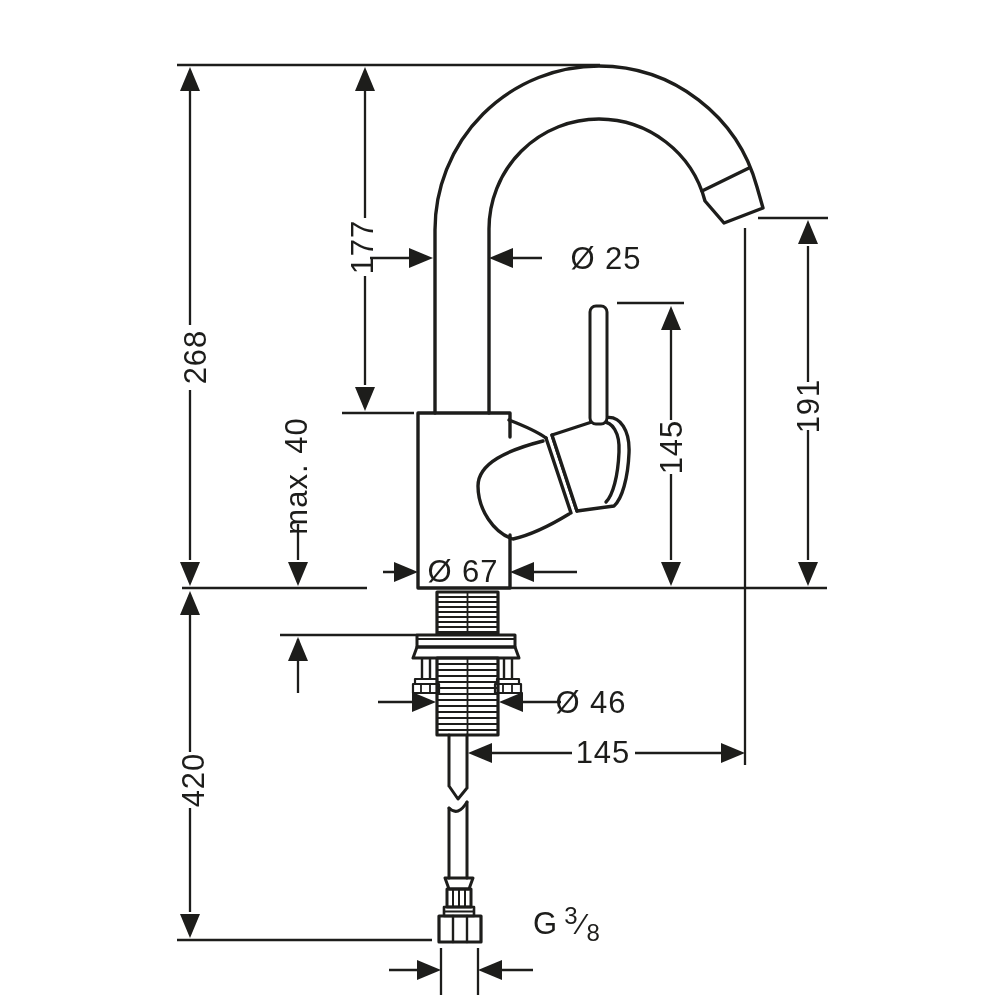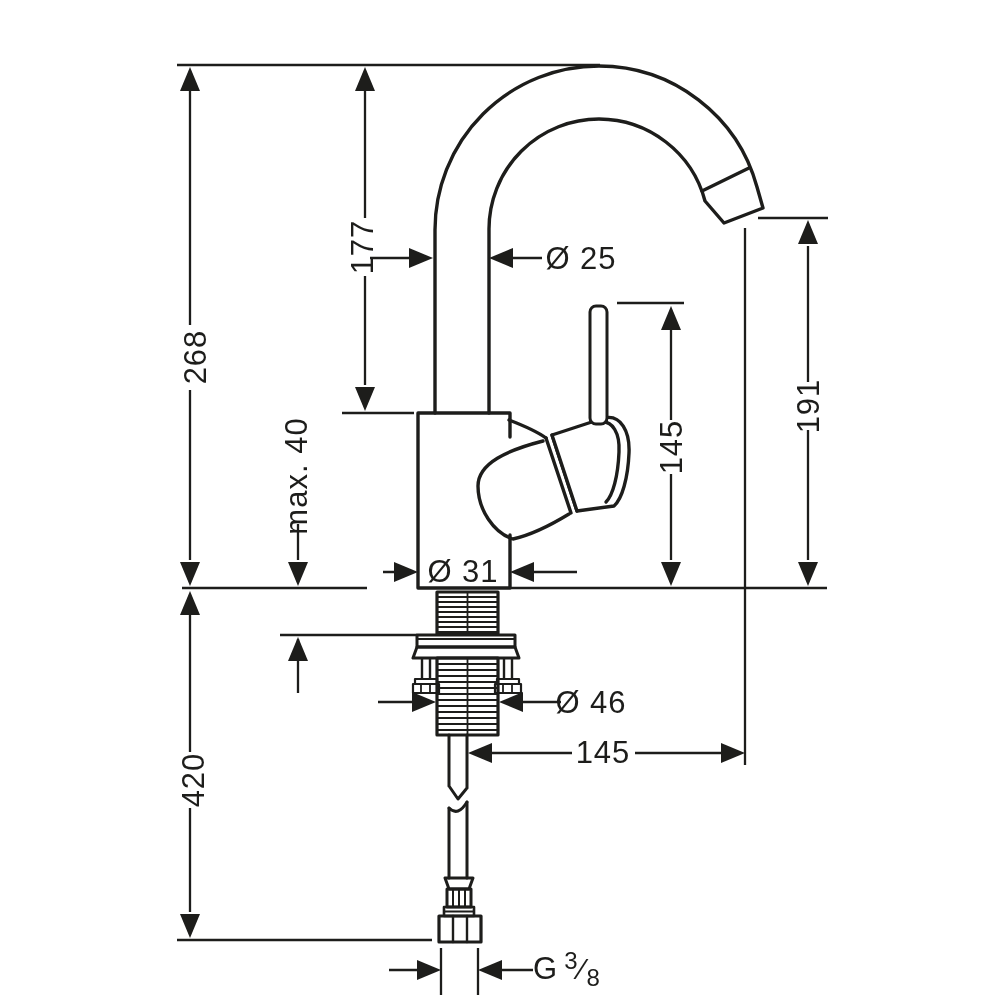--- a/index.html
+++ b/index.html
@@ -152,23 +152,23 @@
     <polygon points="523,692 523,712 499,702"></polygon>
     <polygon points="492,743 492,763 468,753"></polygon>
     <polygon points="721,743 721,763 745,753"></polygon>
     <polygon points="417,960 417,980 441,970"></polygon>
     <polygon points="502,960 502,980 478,970"></polygon>
   </g>
 </svg>
 
 <div class="dim-label rot" style="left:195px;top:357px;">268</div>
 <div class="dim-label rot" style="left:362px;top:247px;">177</div>
-<div class="dim-label" style="left:581px;top:258px;text-align:center;">Ø 25</div>
+<div class="dim-label" style="left:606px;top:258px;text-align:center;">Ø 25</div>
 <div class="dim-label rot" style="left:296px;top:476px;">max. 40</div>
-<div class="dim-label" style="left:463px;top:571px;">Ø 31</div>
+<div class="dim-label" style="left:463px;top:571px;">Ø 67</div>
 <div class="dim-label rot" style="left:671px;top:447px;">145</div>
 <div class="dim-label rot" style="left:808px;top:406px;">191</div>
 <div class="dim-label rot" style="left:193px;top:780px;">420</div>
 <div class="dim-label" style="left:591px;top:702px;">Ø 46</div>
 <div class="dim-label" style="left:603px;top:752px;">145</div>
-<div class="dim-label" style="left:567px;top:969px;"><span>G</span><span class="frac"><sup>3</sup><span class="slash">⁄</span><sub>8</sub></span></div>
+<div class="dim-label" style="left:567px;top:924px;"><span>G</span><span class="frac"><sup>3</sup><span class="slash">⁄</span><sub>8</sub></span></div>
 
 </div>
 
 </body></html>

